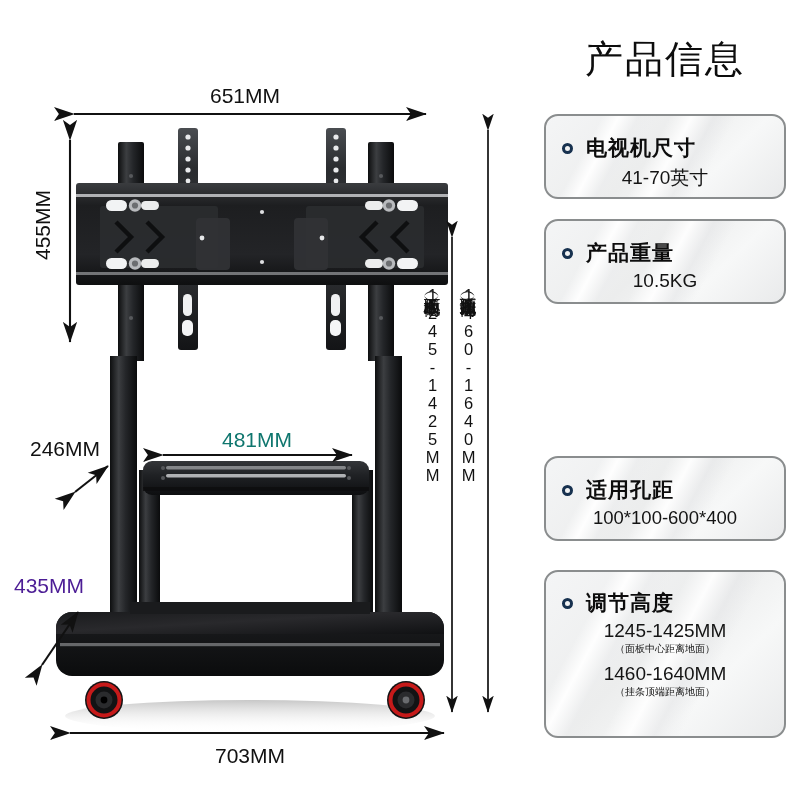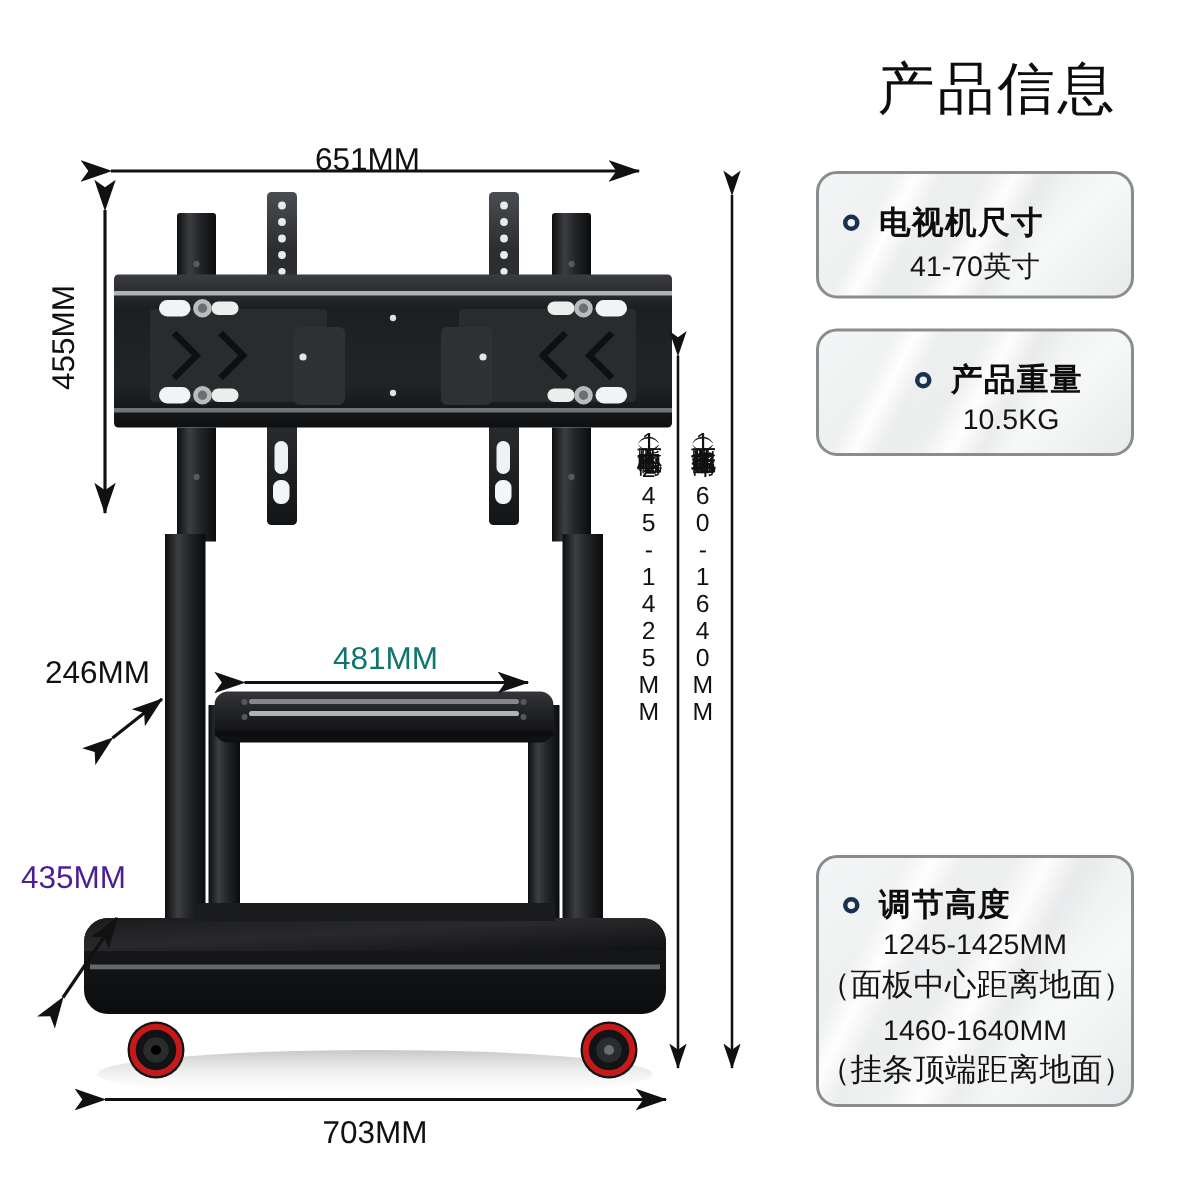--- a/index.html
+++ b/index.html
@@ -32,21 +32,21 @@
   
   #panel{position:absolute;left:530px;top:0;width:270px;height:800px;}
   #panel-title{
     position:absolute;left:0;top:34px;width:270px;
     text-align:center;
     font-size:38px;font-weight:normal;color:#0d0d0d;
     font-family:"Liberation Sans","DejaVu Sans",sans-serif;
     letter-spacing:2px;
   }
   .card{
-    position:absolute;left:14px;width:212px;
+    position:absolute;left:14px;width:242px;
     border:2.5px solid #8a8d8e;
     border-radius:14px;
     background:
       linear-gradient(118deg,
         rgba(255,255,255,0) 0%,
         rgba(255,255,255,0) 20%,
         rgba(255,255,255,.95) 26%,
         rgba(236,237,238,.6) 33%,
         rgba(255,255,255,0) 40%),
       linear-gradient(118deg,
@@ -78,21 +78,21 @@
   .card-value{
     text-align:center;
     font-size:19px;color:#141414;
     font-family:"Liberation Sans","DejaVu Sans",sans-serif;
     margin-top:3px;
     white-space:nowrap;
   }
   .card-value.tight{font-size:18.5px;}
   .card-sub{
     text-align:center;
-    font-size:21px;color:#141414;
+    font-size:10px;color:#141414;
     font-family:"Liberation Sans","DejaVu Sans",sans-serif;
     margin-top:0px;
     white-space:nowrap;
   }
   .v-gap{margin-top:7px;}
 </style>
 </head>
 <body>
 
 <div id="root">
@@ -298,21 +298,21 @@
       </g>
 
       <g>
         <line x1="452" y1="237" x2="452" y2="712" stroke="#111" stroke-width="1.7" marker-start="url(#ar)" marker-end="url(#ar)"></line>
       </g>
       <g>
         <line x1="488" y1="130" x2="488" y2="712" stroke="#111" stroke-width="1.7" marker-start="url(#ar)" marker-end="url(#ar)"></line>
       </g>
     </svg>
 
-    <div style="position:absolute;left:210px;top:84px;font-size:21px;color:#111;margin-top:11px;">651MM</div>
+    <div style="position:absolute;left:210px;top:84px;font-size:21px;color:#111;">651MM</div>
 
     <div style="position:absolute;left:31px;top:190px;font-size:21px;color:#111;
                 writing-mode:vertical-rl;text-orientation:sideways;transform:rotate(180deg);">455MM</div>
 
     <div style="position:absolute;left:222px;top:428px;font-size:21px;color:#0f766e;">481MM</div>
 
     <div style="position:absolute;left:30px;top:437px;font-size:21px;color:#111;text-align:right;">246MM</div>
 
     <div style="position:absolute;left:14px;top:574px;font-size:21px;color:#4c1d95;">435MM</div>
 
@@ -328,29 +328,36 @@
     <div id="panel-title">产品信息</div>
 
     <div class="card" style="top:114px;height:85px;">
       <div class="card-head" style="margin-top:18px;">
         <span class="bullet"></span>
         <span class="card-title">电视机尺寸</span>
       </div>
       <div class="card-value">41-70英寸</div>
     </div>
 
-    <div class="card" style="top:219px;height:85px;padding-left:48px;">
+    <div class="card" style="top:219px;height:85px;">
       <div class="card-head" style="margin-top:18px;">
         <span class="bullet"></span>
         <span class="card-title">产品重量</span>
       </div>
       <div class="card-value">10.5KG</div>
     </div>
 
 
+    <div class="card" style="top:456px;height:85px;">
+      <div class="card-head" style="margin-top:18px;">
+        <span class="bullet"></span>
+        <span class="card-title">适用孔距</span>
+      </div>
+      <div class="card-value tight">100*100-600*400</div>
+    </div>
 
     <div class="card" style="top:570px;height:168px;">
       <div class="card-head" style="margin-top:17px;">
         <span class="bullet"></span>
         <span class="card-title">调节高度</span>
       </div>
       <div class="card-value">1245-1425MM</div>
       <div class="card-sub">（面板中心距离地面）</div>
       <div class="card-value v-gap">1460-1640MM</div>
       <div class="card-sub">（挂条顶端距离地面）</div>

